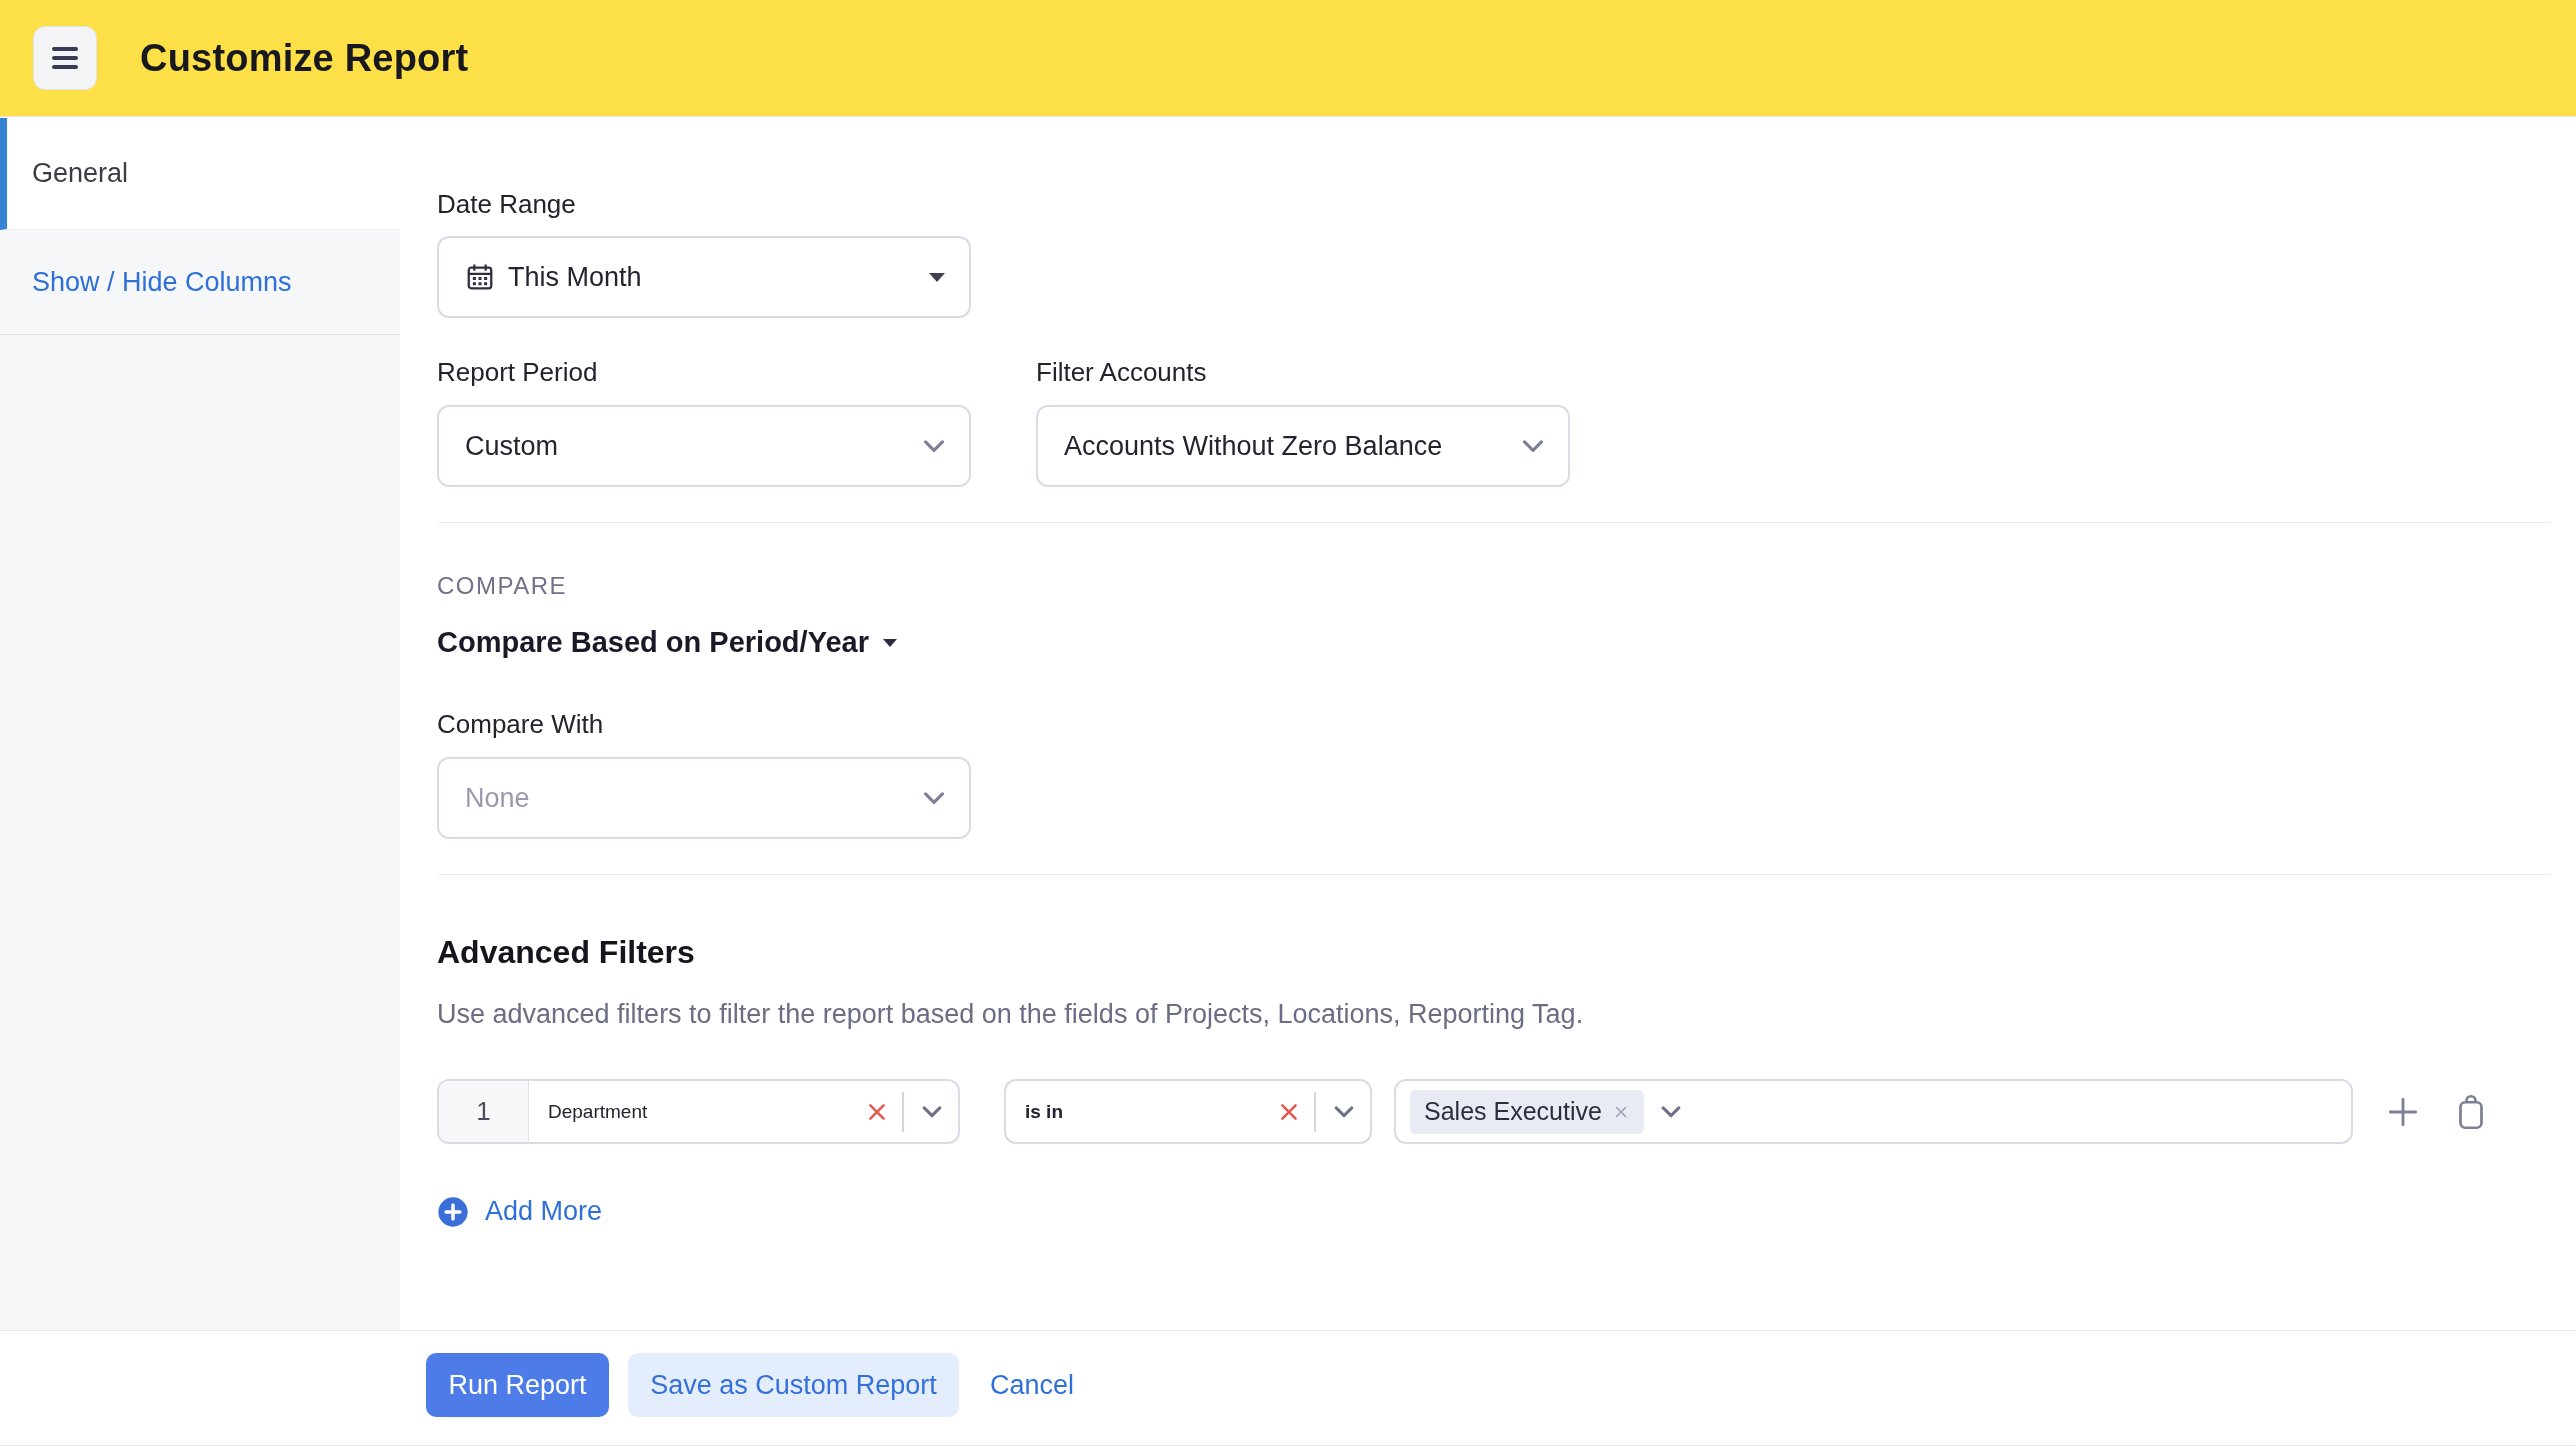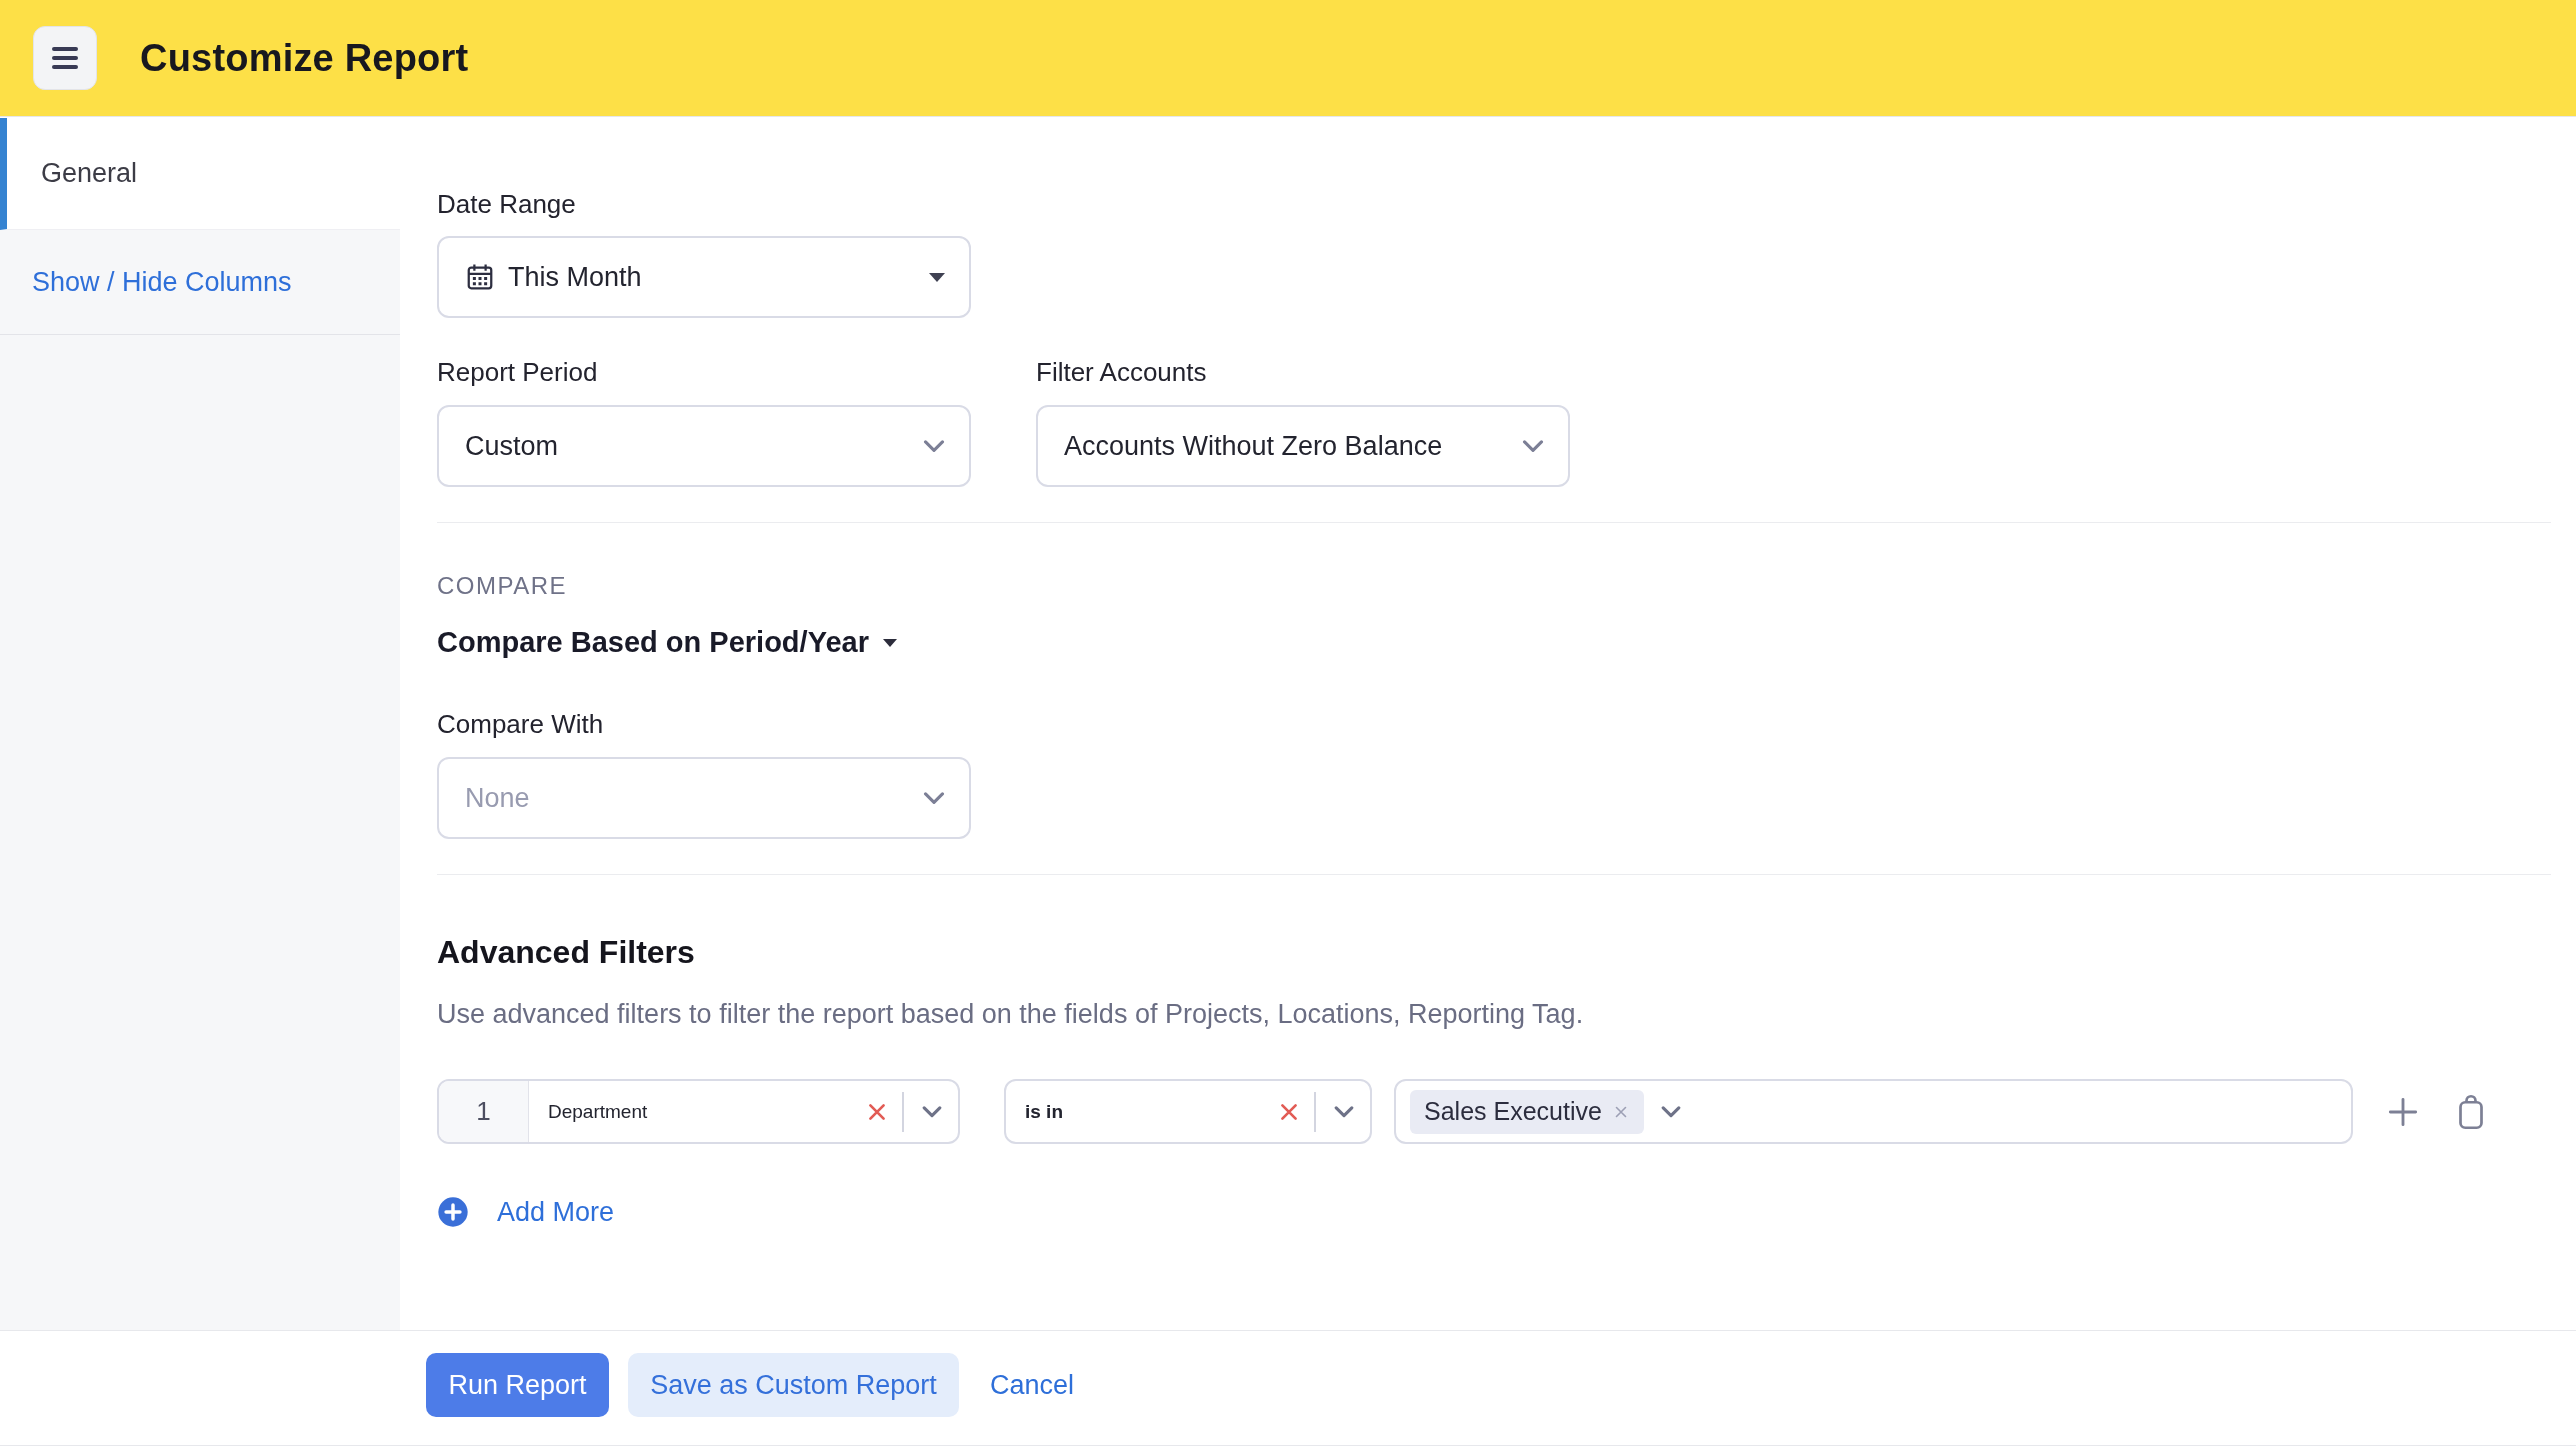--- a/index.html
+++ b/index.html
@@ -12,21 +12,21 @@
   .header{position:absolute;top:0;left:0;width:2576px;height:117px;background:#fde047;
     border-bottom:1px solid #e6e7ea;display:flex;align-items:center;}
   .menu-btn{width:64px;height:64px;margin-left:33px;border-radius:12px;background:#f3f4f6;
     border:1px solid #e3e4e8;display:flex;flex-direction:column;justify-content:center;align-items:center;gap:5px;cursor:pointer;}
   .menu-btn span{display:block;width:26px;height:4px;border-radius:2px;background:#383a54;}
   .page-title{margin-left:43px;font-size:38px;font-weight:600;color:#18181f;letter-spacing:0.2px;}
   
   .body{position:absolute;top:118px;left:0;width:2576px;height:1212px;display:flex;}
   .sidebar{width:400px;height:100%;background:#f6f7f9;flex:none;}
   .side-item{display:flex;align-items:center;font-size:27px;cursor:pointer;}
-  .side-item.active{height:112px;background:#fff;border-left:7px solid #3583d1;padding-left:34px;
+  .side-item.active{height:112px;background:#fff;border-left:7px solid #3583d1;padding-left:25px;
     color:#3c3c46;border-bottom:1px solid #efeff3;}
   .side-item.plain{height:105px;padding-left:32px;color:#2e6fd9;border-bottom:1px solid #e3e4e9;}
   .content{position:relative;flex:1;background:#fff;}
   .field-label{position:absolute;font-size:26px;font-weight:500;color:#23232e;}
   .select{
     position:absolute;width:534px;height:82px;border:2px solid #d9dbe6;border-radius:12px;background:#fff;
     display:flex;align-items:center;padding:0 24px 0 26px;font-size:27px;color:#23242f;cursor:pointer;
   }
   .select .grow{flex:1;}
   .select .muted{color:#989bb0;}
@@ -42,21 +42,21 @@
     display:flex;align-items:center;overflow:hidden;}
   .fbox .idx{width:90px;height:100%;background:#f7f8fa;border-right:1px solid #e2e3ea;
     display:flex;align-items:center;justify-content:center;font-size:26px;color:#4c4e60;flex:none;}
   .fbox .flabel{padding-left:19px;font-size:19px;color:#23242f;flex:1;}
   .fbox .vsep{width:2px;height:40px;background:#d3d5e0;margin:0 2px;flex:none;}
   .icon-btn{display:flex;align-items:center;justify-content:center;cursor:pointer;flex:none;}
   .tag{display:flex;align-items:center;height:44px;margin-left:14px;padding:0 14px;background:#e9ebf4;
     border-radius:6px;font-size:25px;color:#2c2d3e;gap:10px;}
   .row-action{position:absolute;top:0;height:65px;display:flex;align-items:center;cursor:pointer;}
   
-  .add-more{position:absolute;left:37px;top:1078px;display:flex;align-items:center;gap:28px;cursor:pointer;}
+  .add-more{position:absolute;left:37px;top:1078px;display:flex;align-items:flex-start;gap:16px;cursor:pointer;}
   .add-more .txt{font-size:27px;font-weight:500;color:#2e6fd9;}
   
   .footer{position:absolute;left:0;top:1330px;width:2576px;height:119px;background:#fff;border-top:1px solid #e7e8ec;}
   .footer::after{content:"";position:absolute;left:0;bottom:3px;width:100%;height:1px;background:#e7e8ec;}
   .btn{position:absolute;top:22px;height:64px;border-radius:10px;display:flex;align-items:center;justify-content:center;
     font-size:27px;font-family:"Liberation Sans",sans-serif;border:none;cursor:pointer;}
   .btn-primary{left:426px;width:183px;background:#4d7ce8;color:#ffffff;}
   .btn-secondary{left:628px;width:331px;background:#e4edfb;color:#3470da;}
   .btn-link{left:990px;width:auto;padding:0;background:transparent;color:#2e6fd9;}
 </style>

